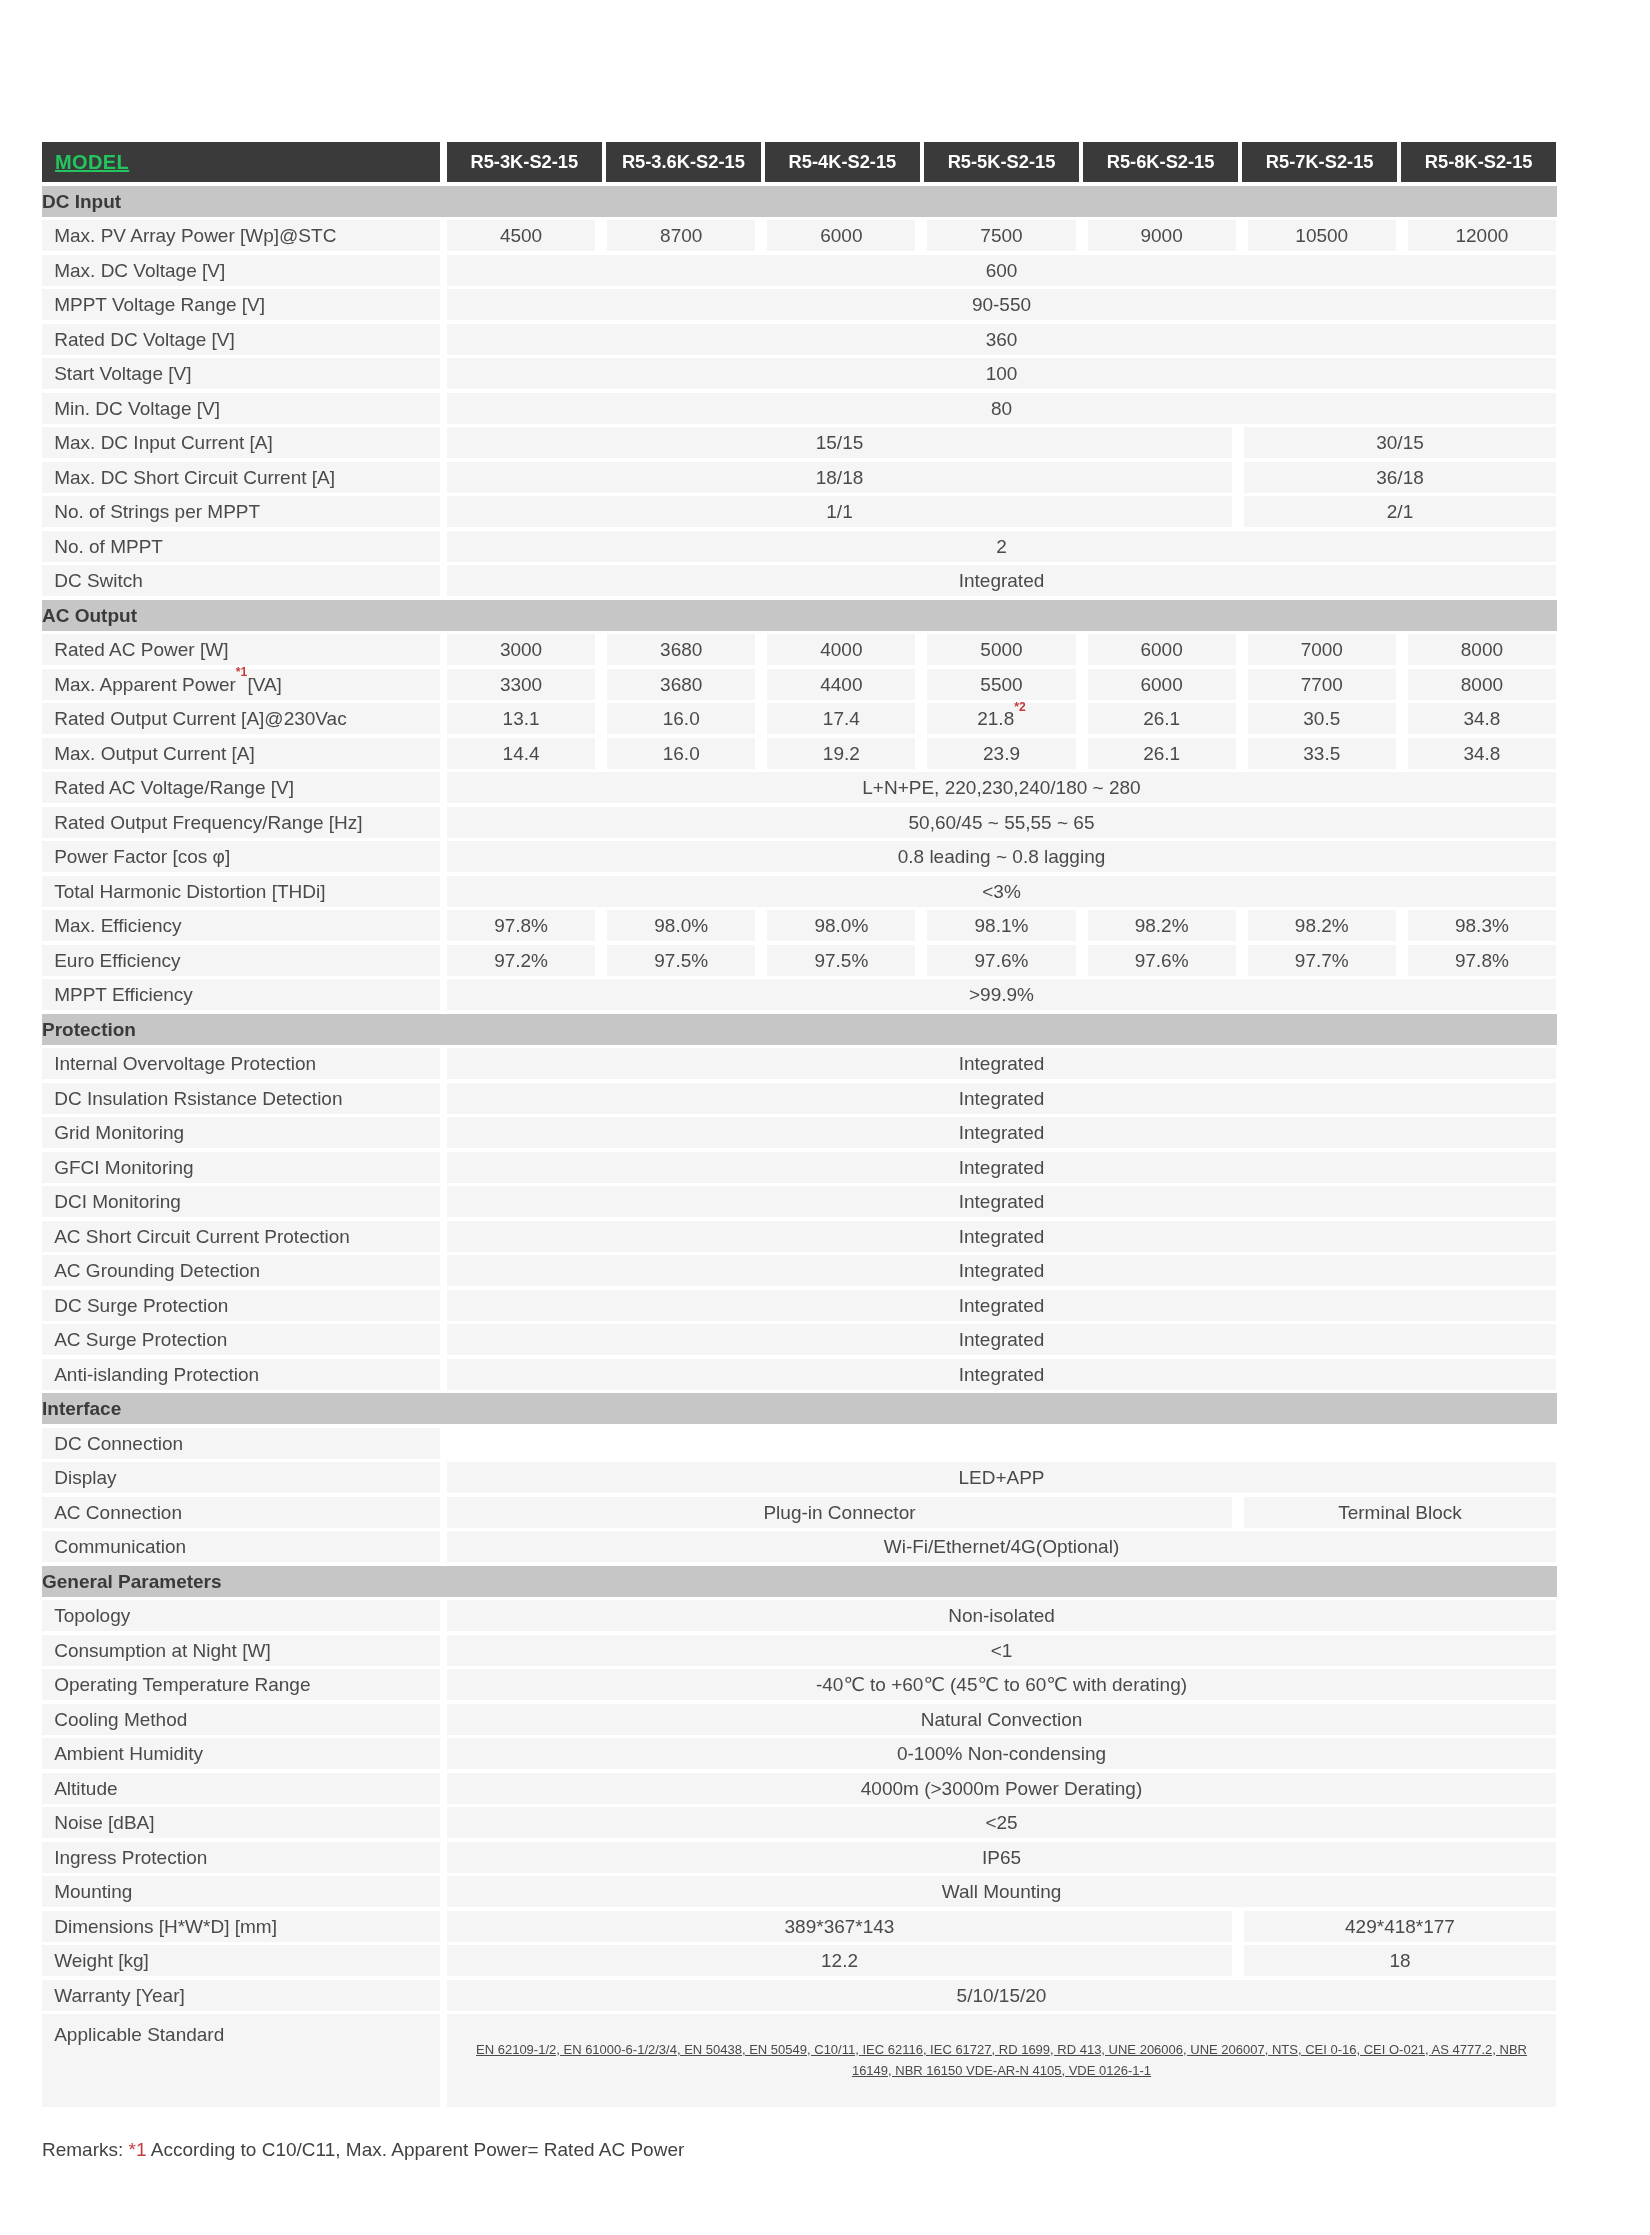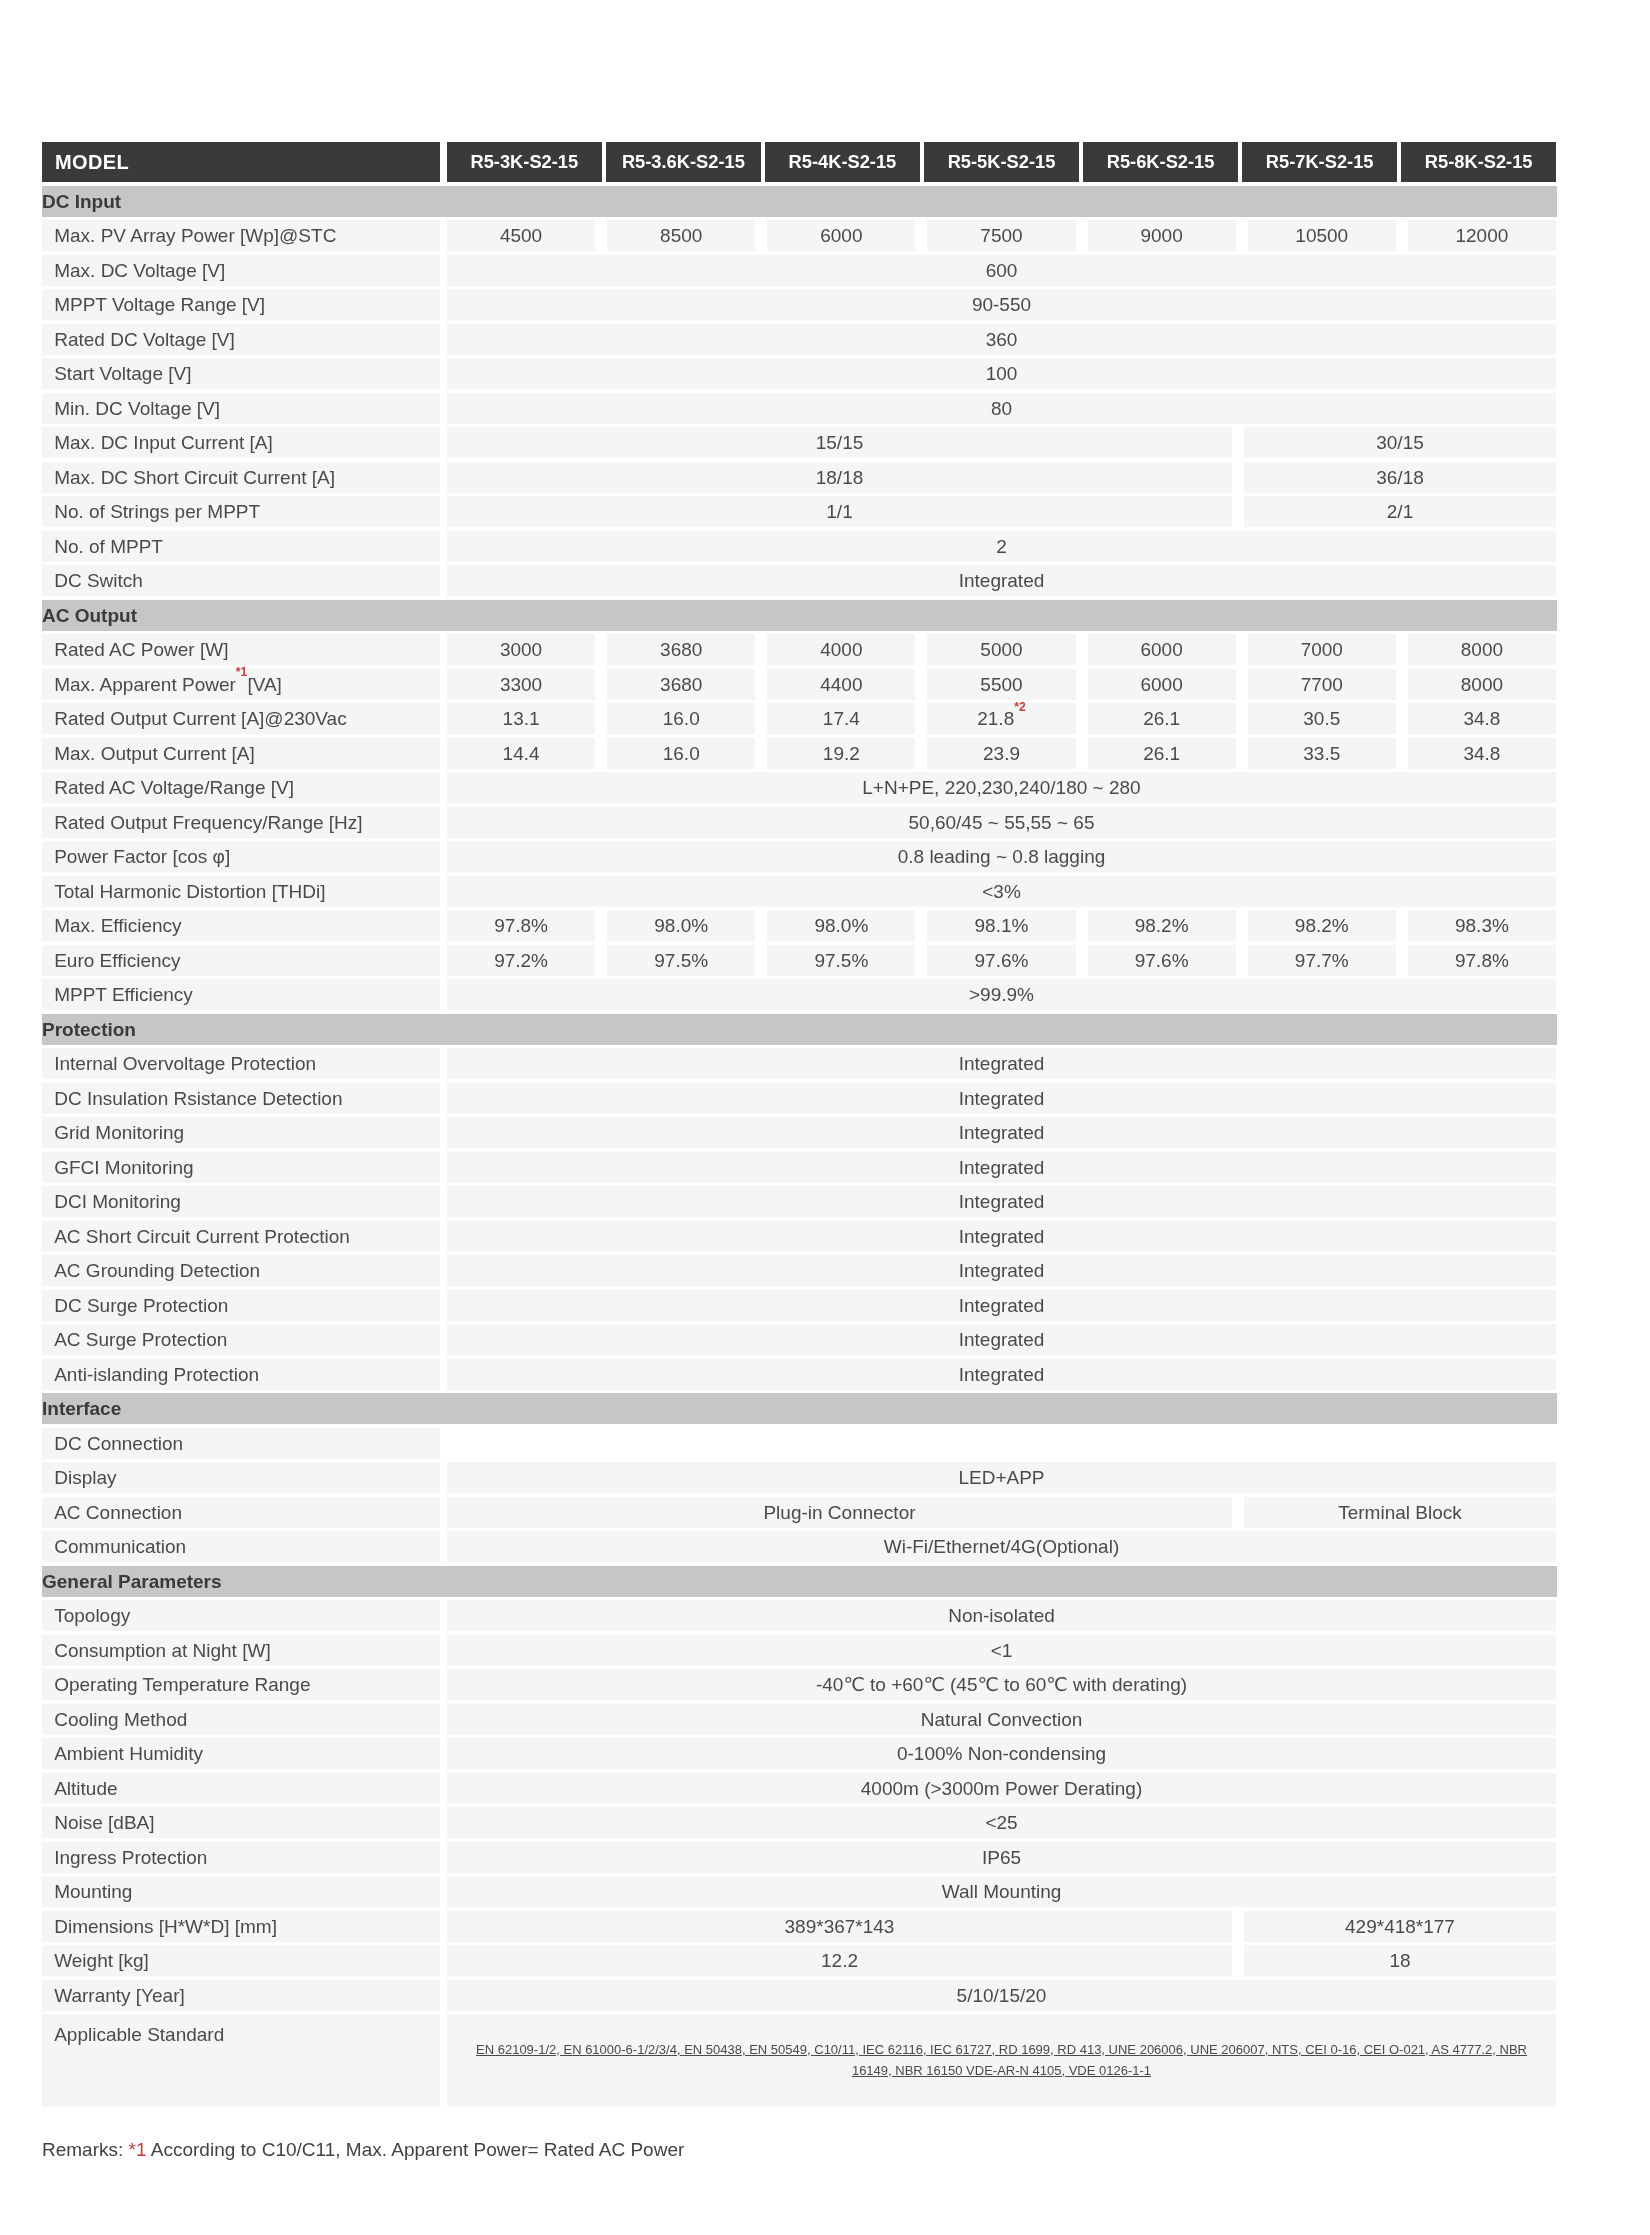--- a/index.html
+++ b/index.html
@@ -11,22 +11,22 @@
     -webkit-font-smoothing:antialiased;
   }
   .page { padding:142px 0 0 42px; }
 
   .spec { width:1515px; }
 
   
   .hrow { display:flex; margin-bottom:3.5px; }
   .hmodel {
     width:398px; margin-right:7px; background:var(--dark,#3a3a3a);
-    color:#ffffff; font-weight:bold; font-size:20px; line-height:40px;
-    padding-left:13px; letter-spacing:0.4px; height:40px;
+    color:#22c55e; font-weight:bold; font-size:20px; line-height:40px;
+    padding-left:13px; letter-spacing:0.4px; height:40px;text-decoration:underline;
   }
   .hcells { display:flex; gap:4.4px; width:1109px;justify-content:center; }
   .hcell {
     background:var(--dark,#3a3a3a); color:#fff; font-weight:bold;
     font-size:18.3px; line-height:40px; text-align:center; height:40px;
   }
 
   
   .secbar {
     height:31px; background:var(--gray,#c6c6c6); color:#3a3a3a;
@@ -80,21 +80,21 @@
           <div class="hcell s1">R5-6K-S2-15</div>
           <div class="hcell s1">R5-7K-S2-15</div>
           <div class="hcell s1">R5-8K-S2-15</div>
         </div>
       </div>
       <div class="secbar">DC Input</div>
       <div class="drow">
         <div class="lbl">Max. PV Array Power [Wp]@STC</div>
         <div class="vals">
           <div class="cell s1">4500</div>
-          <div class="cell s1">8500</div>
+          <div class="cell s1">8700</div>
           <div class="cell s1">6000</div>
           <div class="cell s1">7500</div>
           <div class="cell s1">9000</div>
           <div class="cell s1">10500</div>
           <div class="cell s1">12000</div>
         </div>
       </div>
       <div class="drow">
         <div class="lbl">Max. DC Voltage [V]</div>
         <div class="vals">

